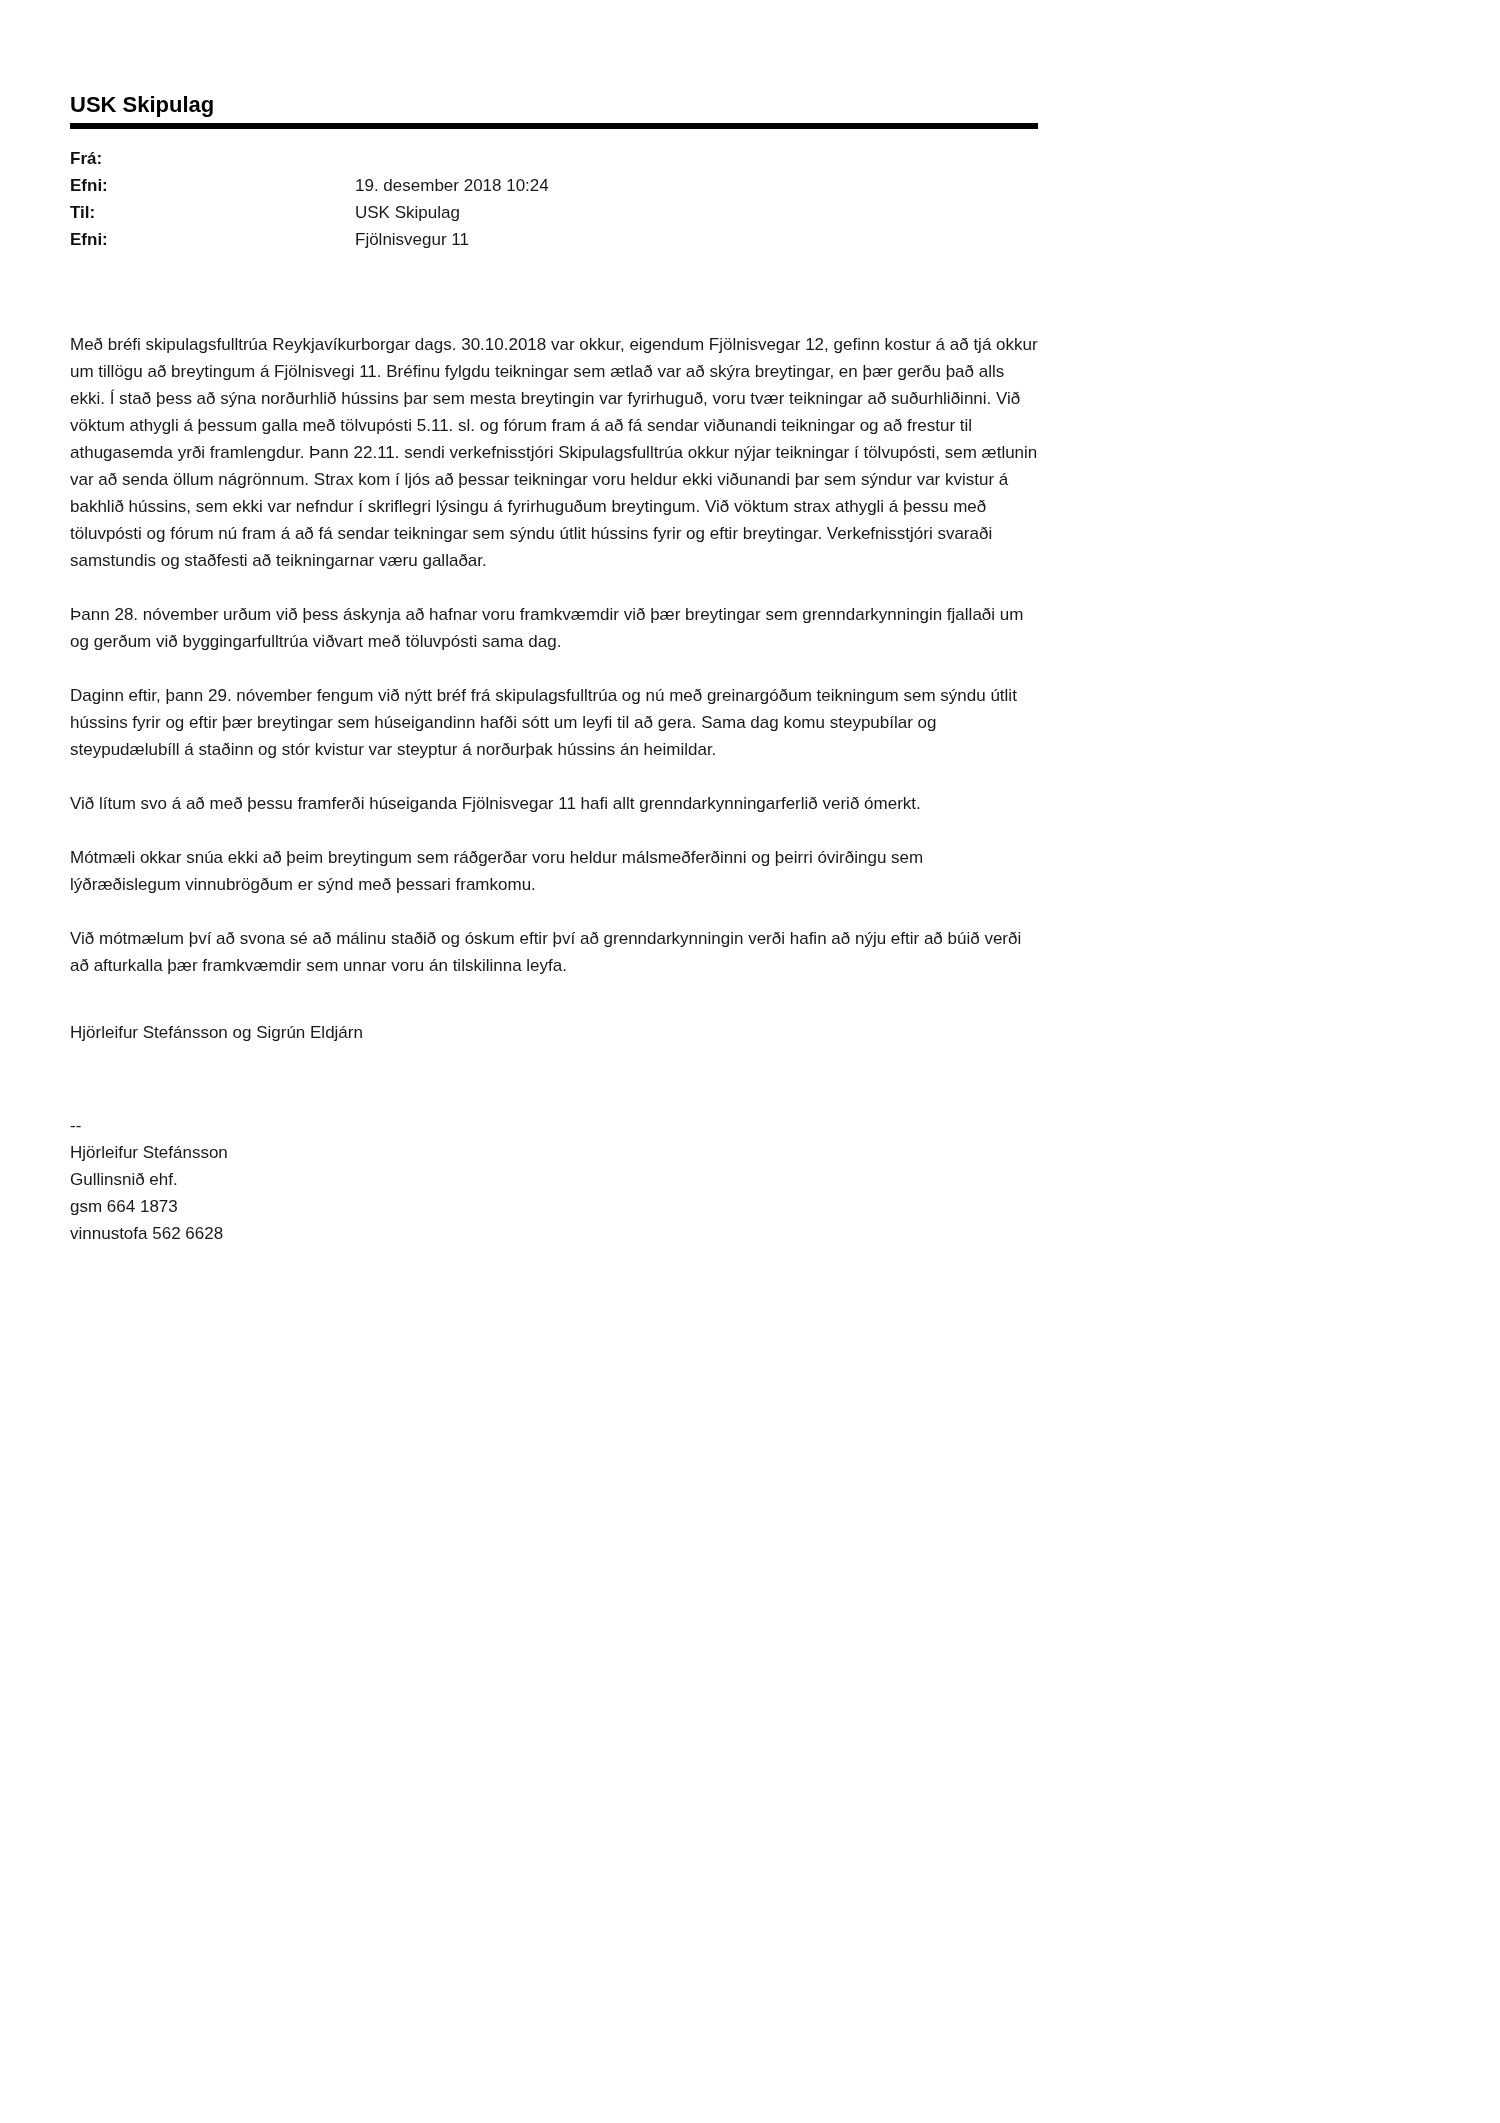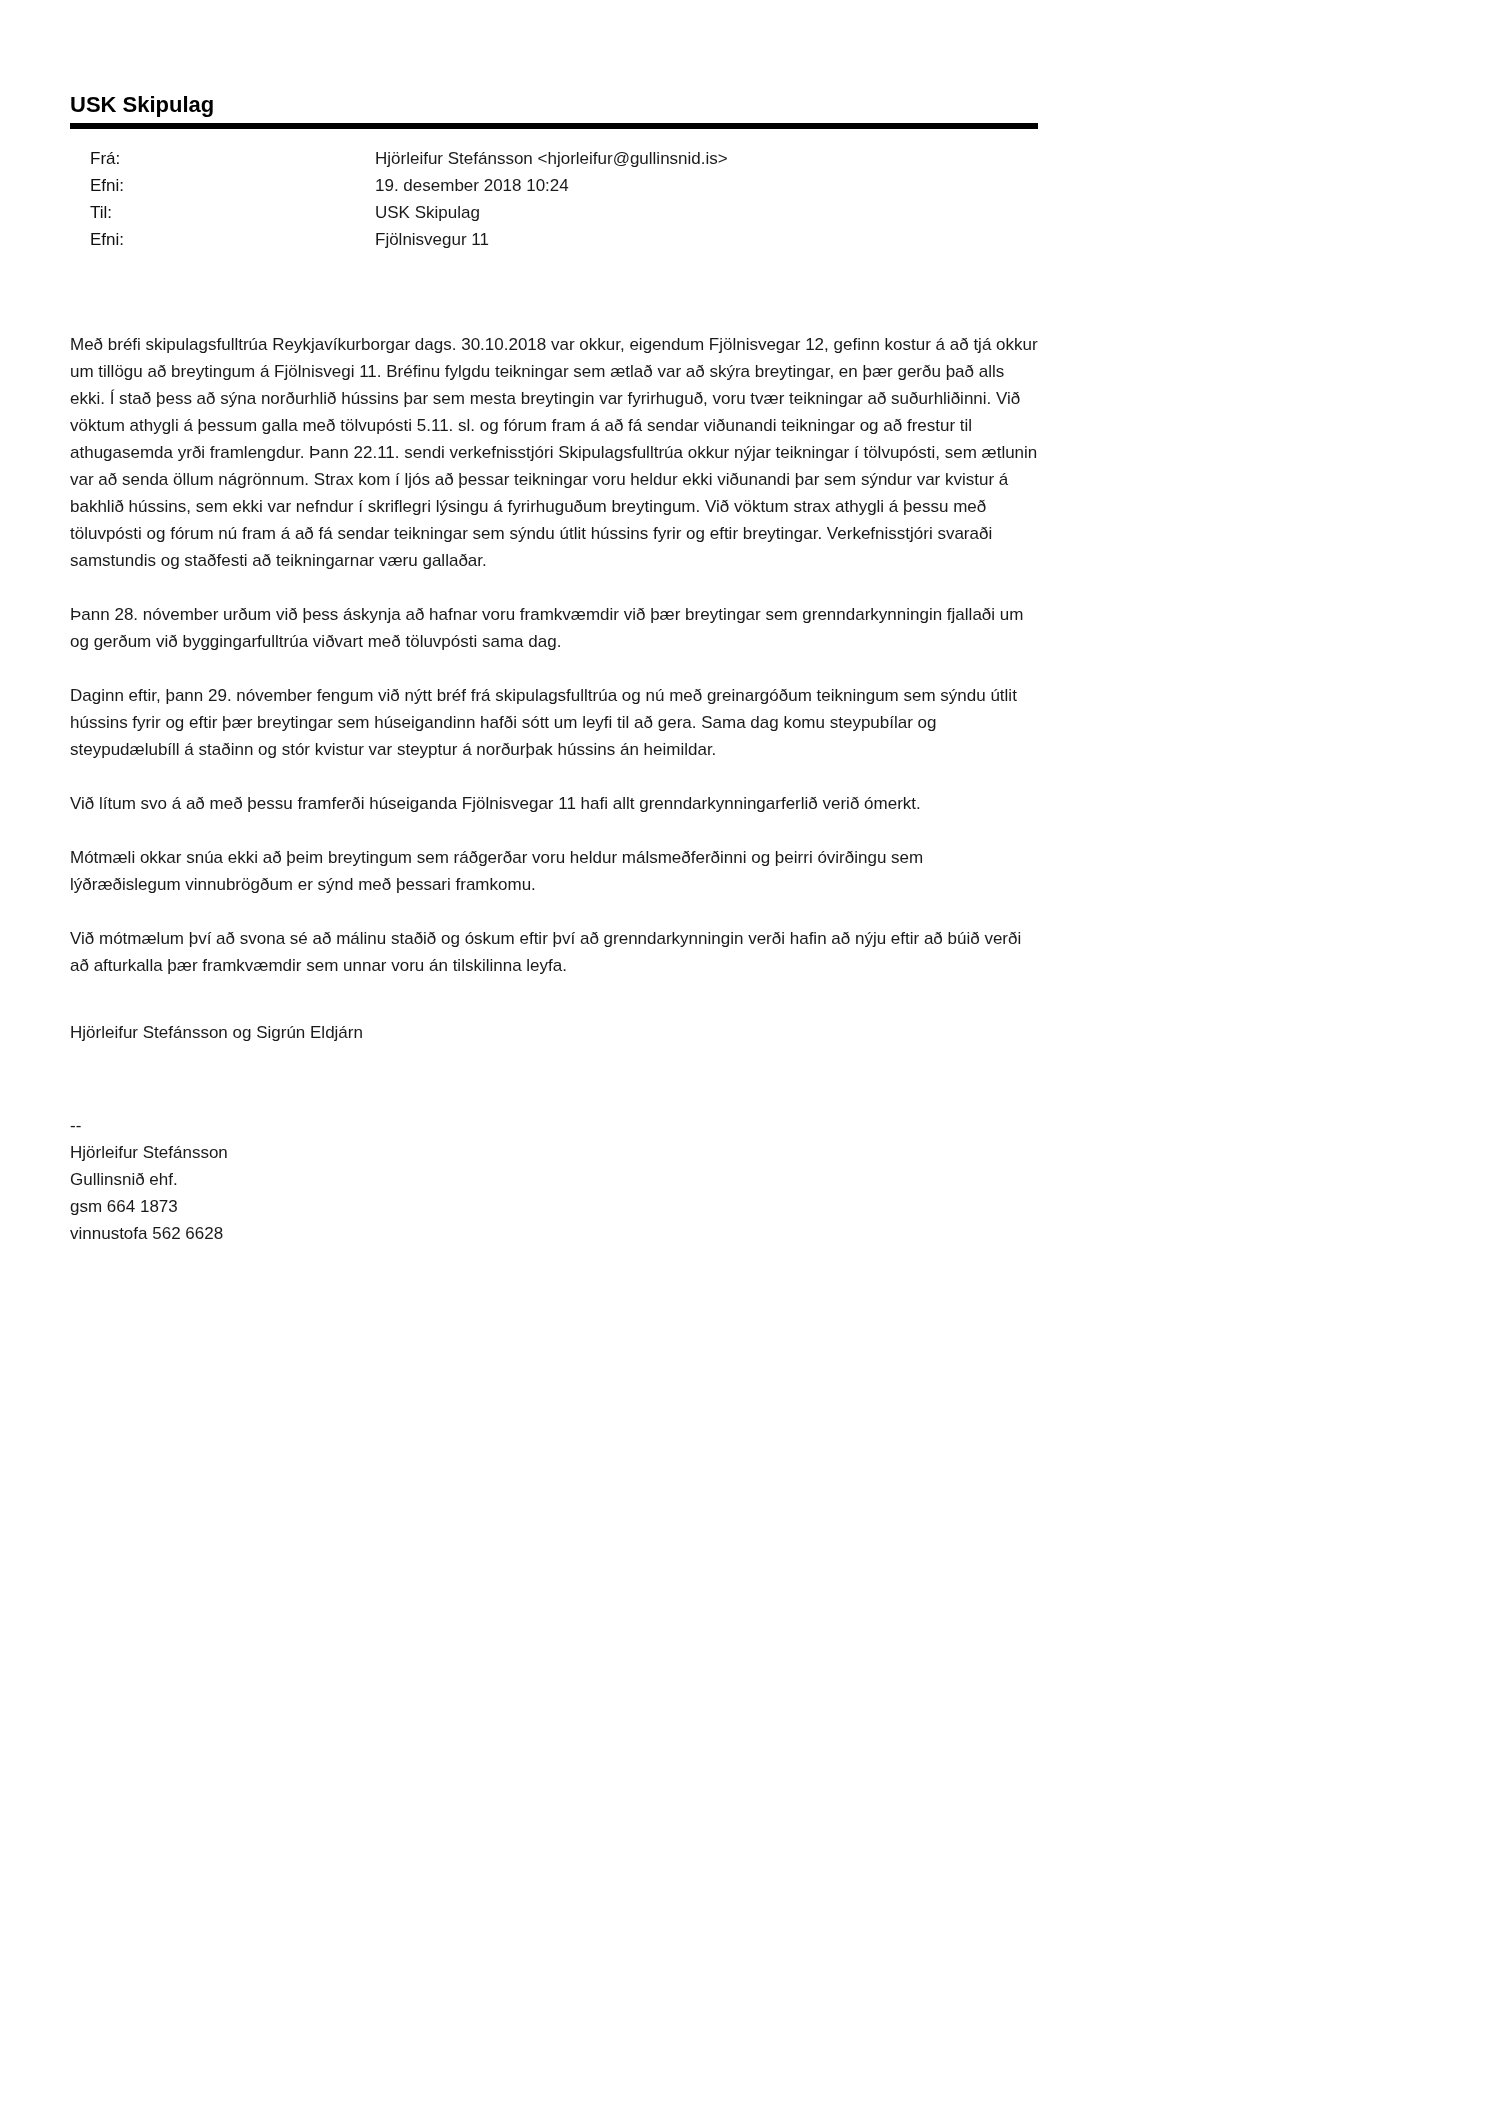--- a/index.html
+++ b/index.html
@@ -35,24 +35,23 @@
     height: 6px;
     background: #000000;
     margin-bottom: 16px;
   }
   .meta {
     font-size: 17px;
     line-height: 27px;
   }
   .meta-row { display: flex; }
   .meta-label {
-    font-weight: normal;
+    font-weight: bold;
     flex: 0 0 285px;
     color: #111111;
-    margin-left: 20px;
   }
   .meta-value { flex: 1; }
   .body {
     margin-top: 78px;
     font-size: 17px;
     line-height: 27px;
   }
   .body p { margin: 0 0 27px 0; }
   .signoff { margin-top: 40px !important; }
   .signature { margin-top: 66px; }
@@ -72,21 +71,20 @@
 
 <div class="page">
   <div class="content">
 
     <div class="title">USK Skipulag</div>
     <div class="title-rule"></div>
 
     <div class="meta">
       <div class="meta-row">
         <span class="meta-label">Frá:</span>
-        <span class="meta-value">Hjörleifur Stefánsson &lt;hjorleifur@gullinsnid.is&gt;</span>
       </div>
       <div class="meta-row">
         <span class="meta-label">Efni:</span>
         <span class="meta-value">19. desember 2018 10:24</span>
       </div>
       <div class="meta-row">
         <span class="meta-label">Til:</span>
         <span class="meta-value">USK Skipulag</span>
       </div>
       <div class="meta-row">

